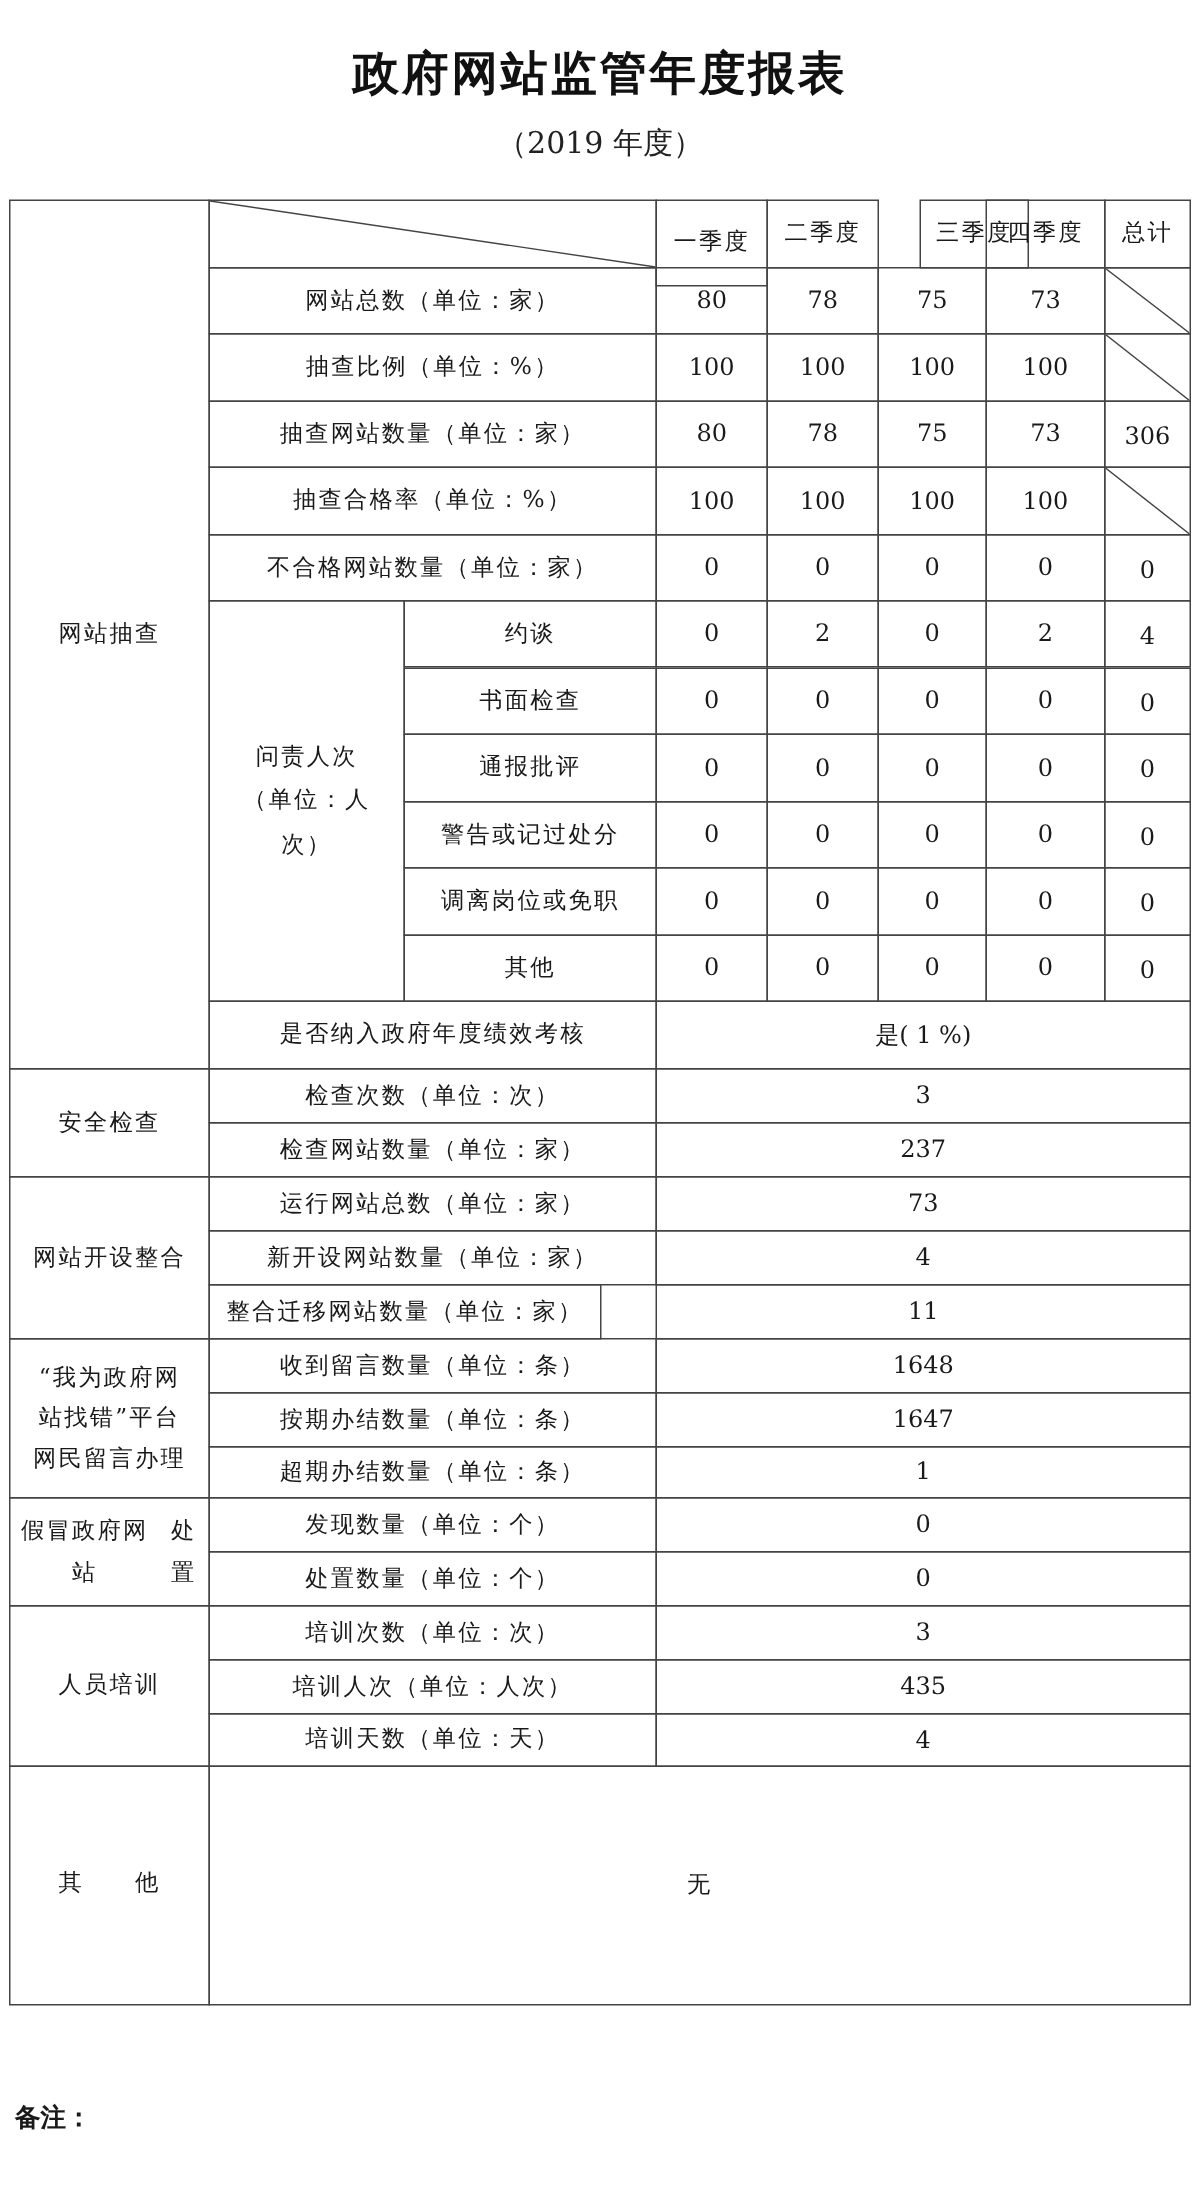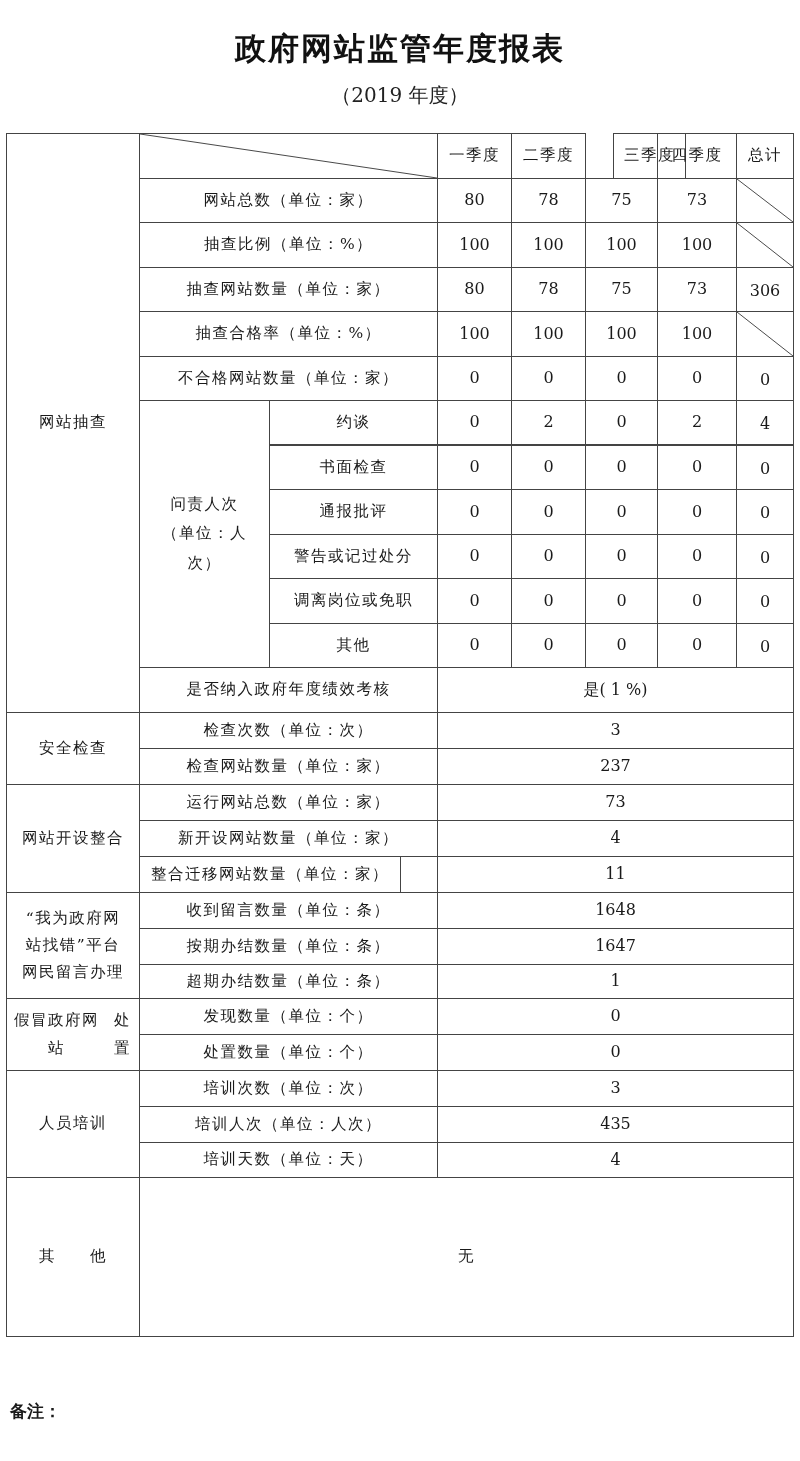--- a/index.html
+++ b/index.html
@@ -22,21 +22,21 @@
 
 <div class="grid">
 
   <div class="c" style="left:6px;top:133px;width:134px;height:580px;">网站抽查</div>
 
   <div class="diag" style="left:139px;top:133px;width:299px;height:46px;">
     <svg viewBox="0 0 299 46" preserveAspectRatio="none">
         <line x1="0" y1="0" x2="299" y2="46" stroke="#444" stroke-width="1"></line>
       </svg>
   </div>
-  <div class="c" style="left:437px;top:133px;width:75px;height:46px;">一季度</div>
+  <div class="c" style="left:437px;top:133px;width:75px;height:58px;">一季度</div>
   <div class="c" style="left:511px;top:133px;width:75px;height:46px;">二季度</div>
   <div class="c" style="left:585px;top:133px;width:73px;height:46px;margin-left:28px;">三季度</div>
   <div class="c" style="left:657px;top:133px;width:80px;height:46px;">四季度</div>
   <div class="c" style="left:736px;top:133px;width:58px;height:46px;">总计</div>
 
   <div class="c" style="left:139px;top:178px;width:299px;height:45px;">网站总数（单位：家）</div>
   <div class="c num" style="left:437px;top:178px;width:75px;height:45px;">80</div>
   <div class="c num" style="left:511px;top:178px;width:75px;height:45px;">78</div>
   <div class="c num" style="left:585px;top:178px;width:73px;height:45px;">75</div>
   <div class="c num" style="left:657px;top:178px;width:80px;height:45px;">73</div>
@@ -169,17 +169,17 @@
   <div class="c num" style="left:437px;top:1034px;width:357px;height:37px;">0</div>
 
   <div class="c" style="left:6px;top:1070px;width:134px;height:108px;">人员培训</div>
   <div class="c" style="left:139px;top:1070px;width:299px;height:37px;">培训次数（单位：次）</div>
   <div class="c num" style="left:437px;top:1070px;width:357px;height:37px;">3</div>
   <div class="c" style="left:139px;top:1106px;width:299px;height:37px;">培训人次（单位：人次）</div>
   <div class="c num" style="left:437px;top:1106px;width:357px;height:37px;">435</div>
   <div class="c" style="left:139px;top:1142px;width:299px;height:36px;">培训天数（单位：天）</div>
   <div class="c num" style="left:437px;top:1142px;width:357px;height:36px;">4</div>
 
-  <div class="c" style="left:6px;top:1177px;width:134px;height:160px;white-space:pre;">其　　他</div>
+  <div class="c" style="left:6px;top:1177px;width:134px;height:160px;white-space:pre;font-family:Liberation Mono, monospace;">其　　他</div>
   <div class="c" style="left:139px;top:1177px;width:655px;height:160px;">无</div>
 </div>
 
 <div class="note">备注：</div>
 
 </body></html>

